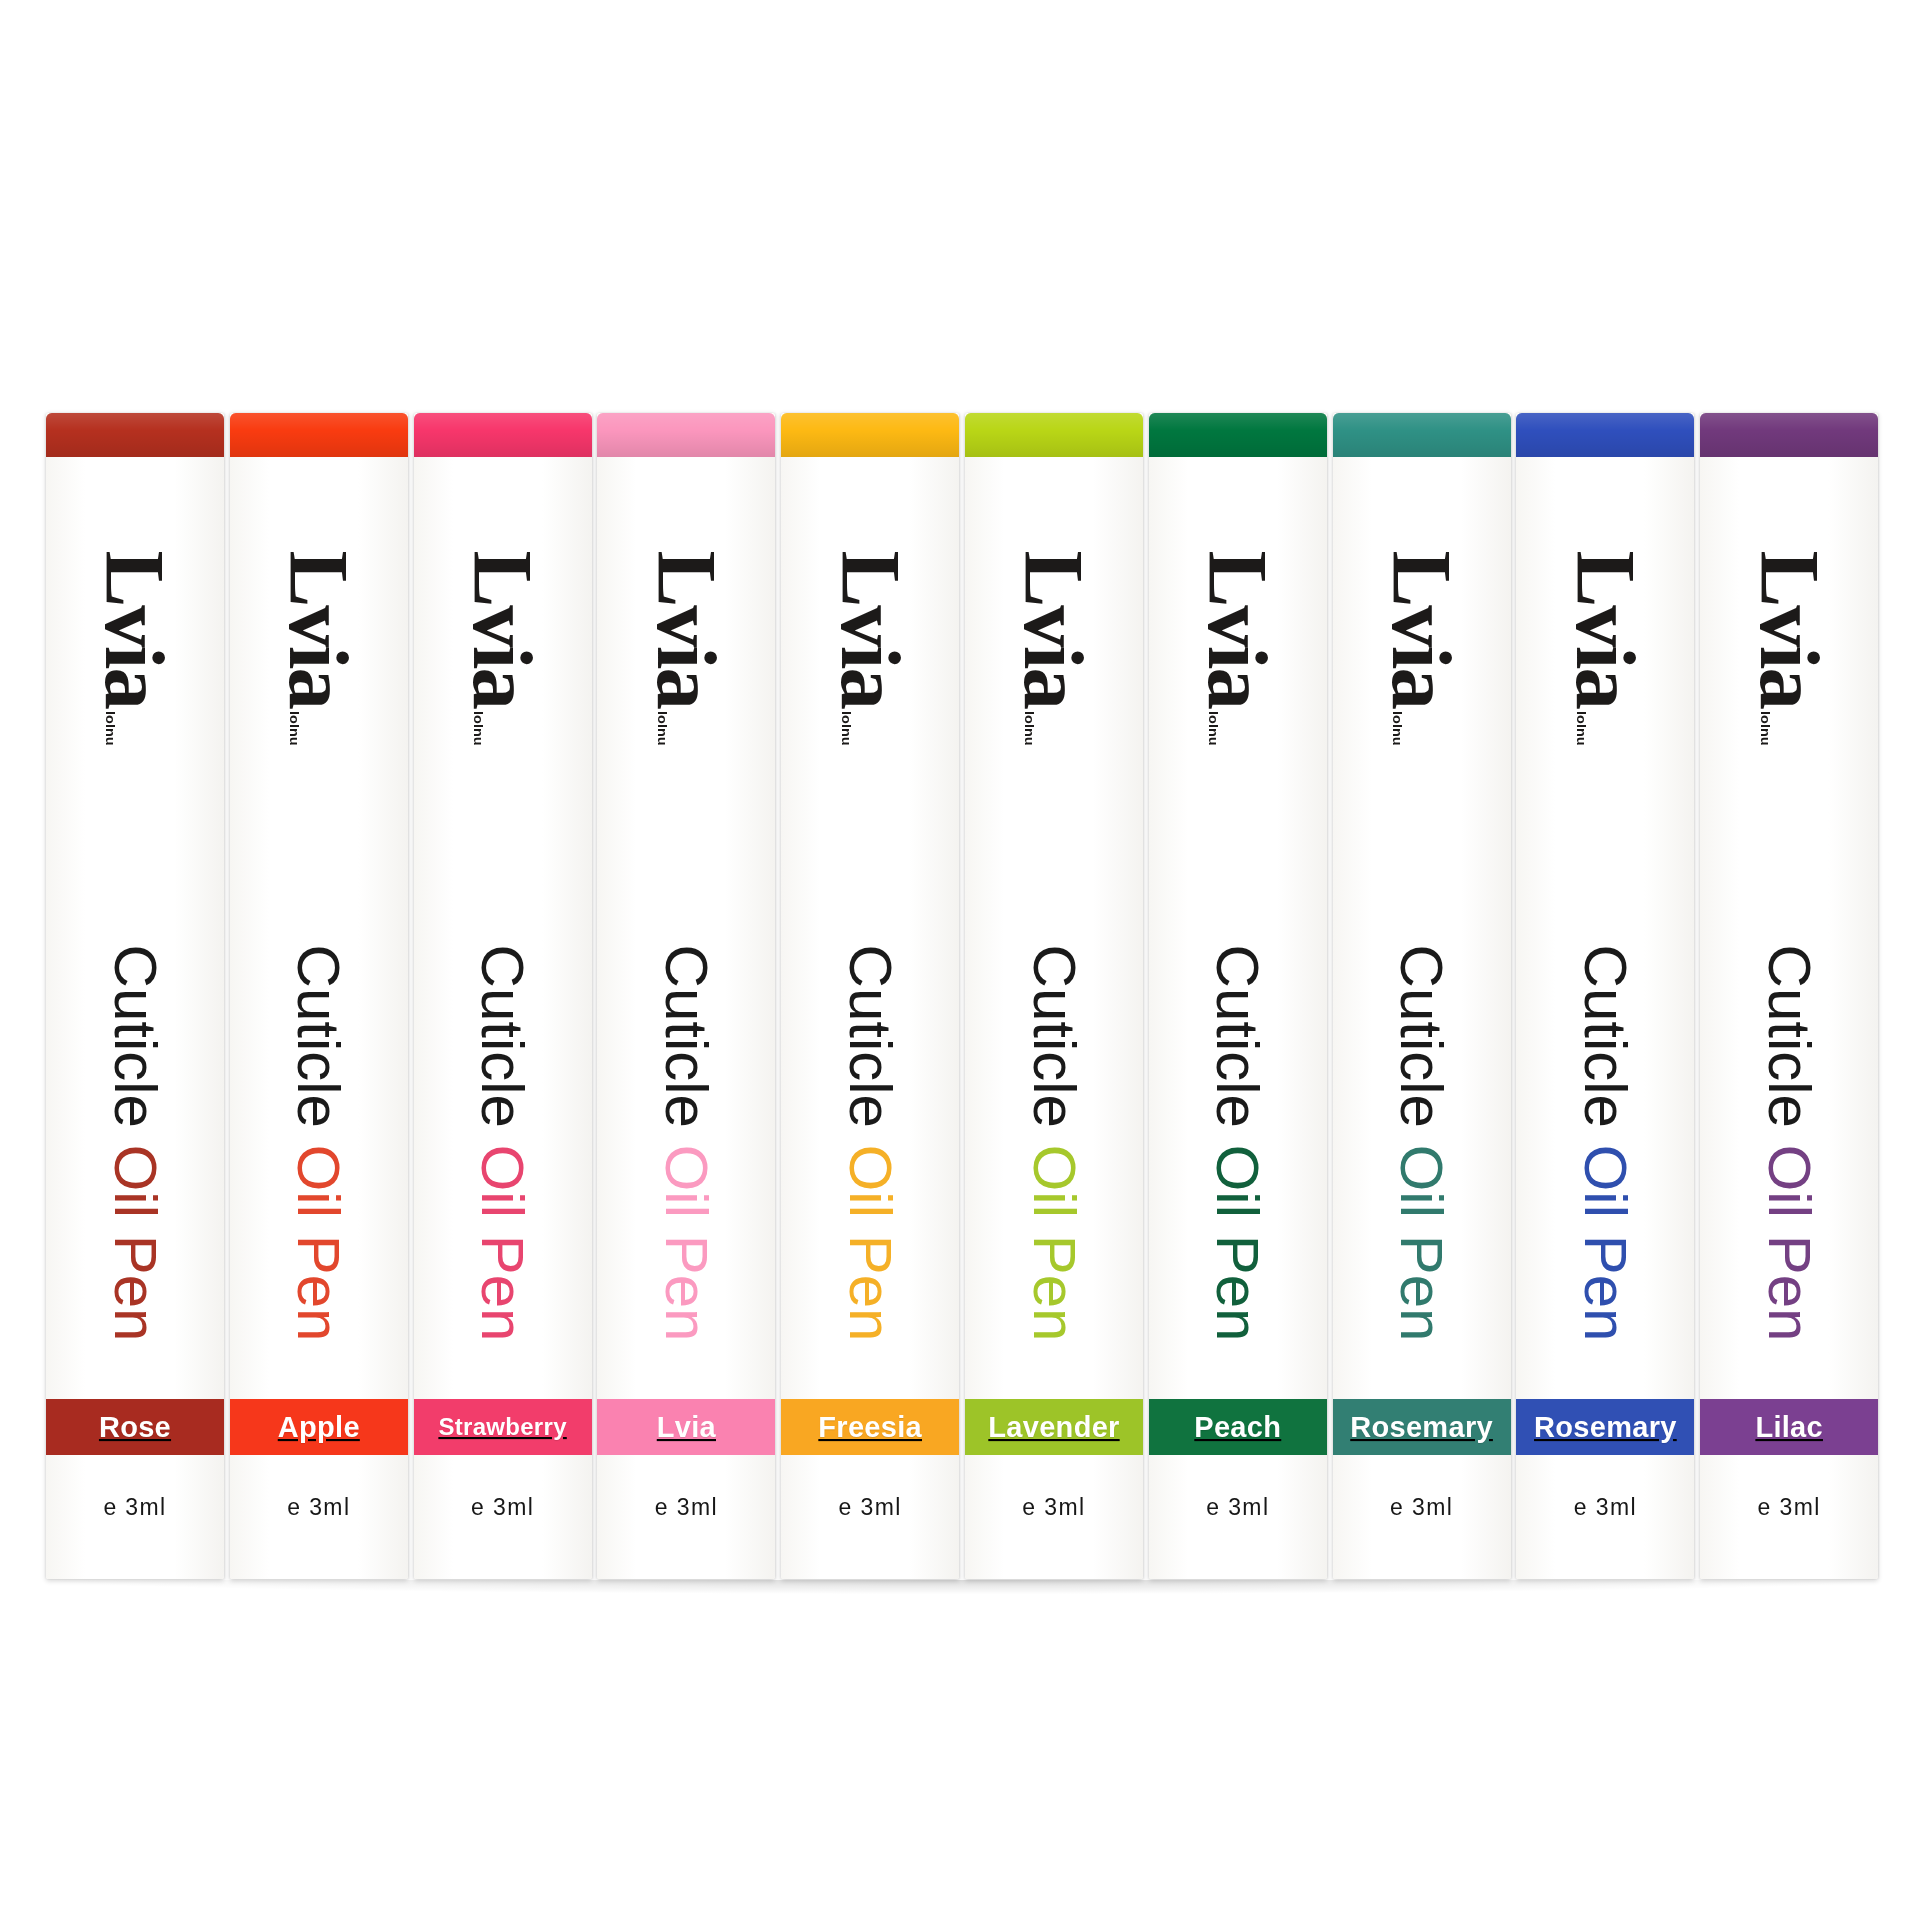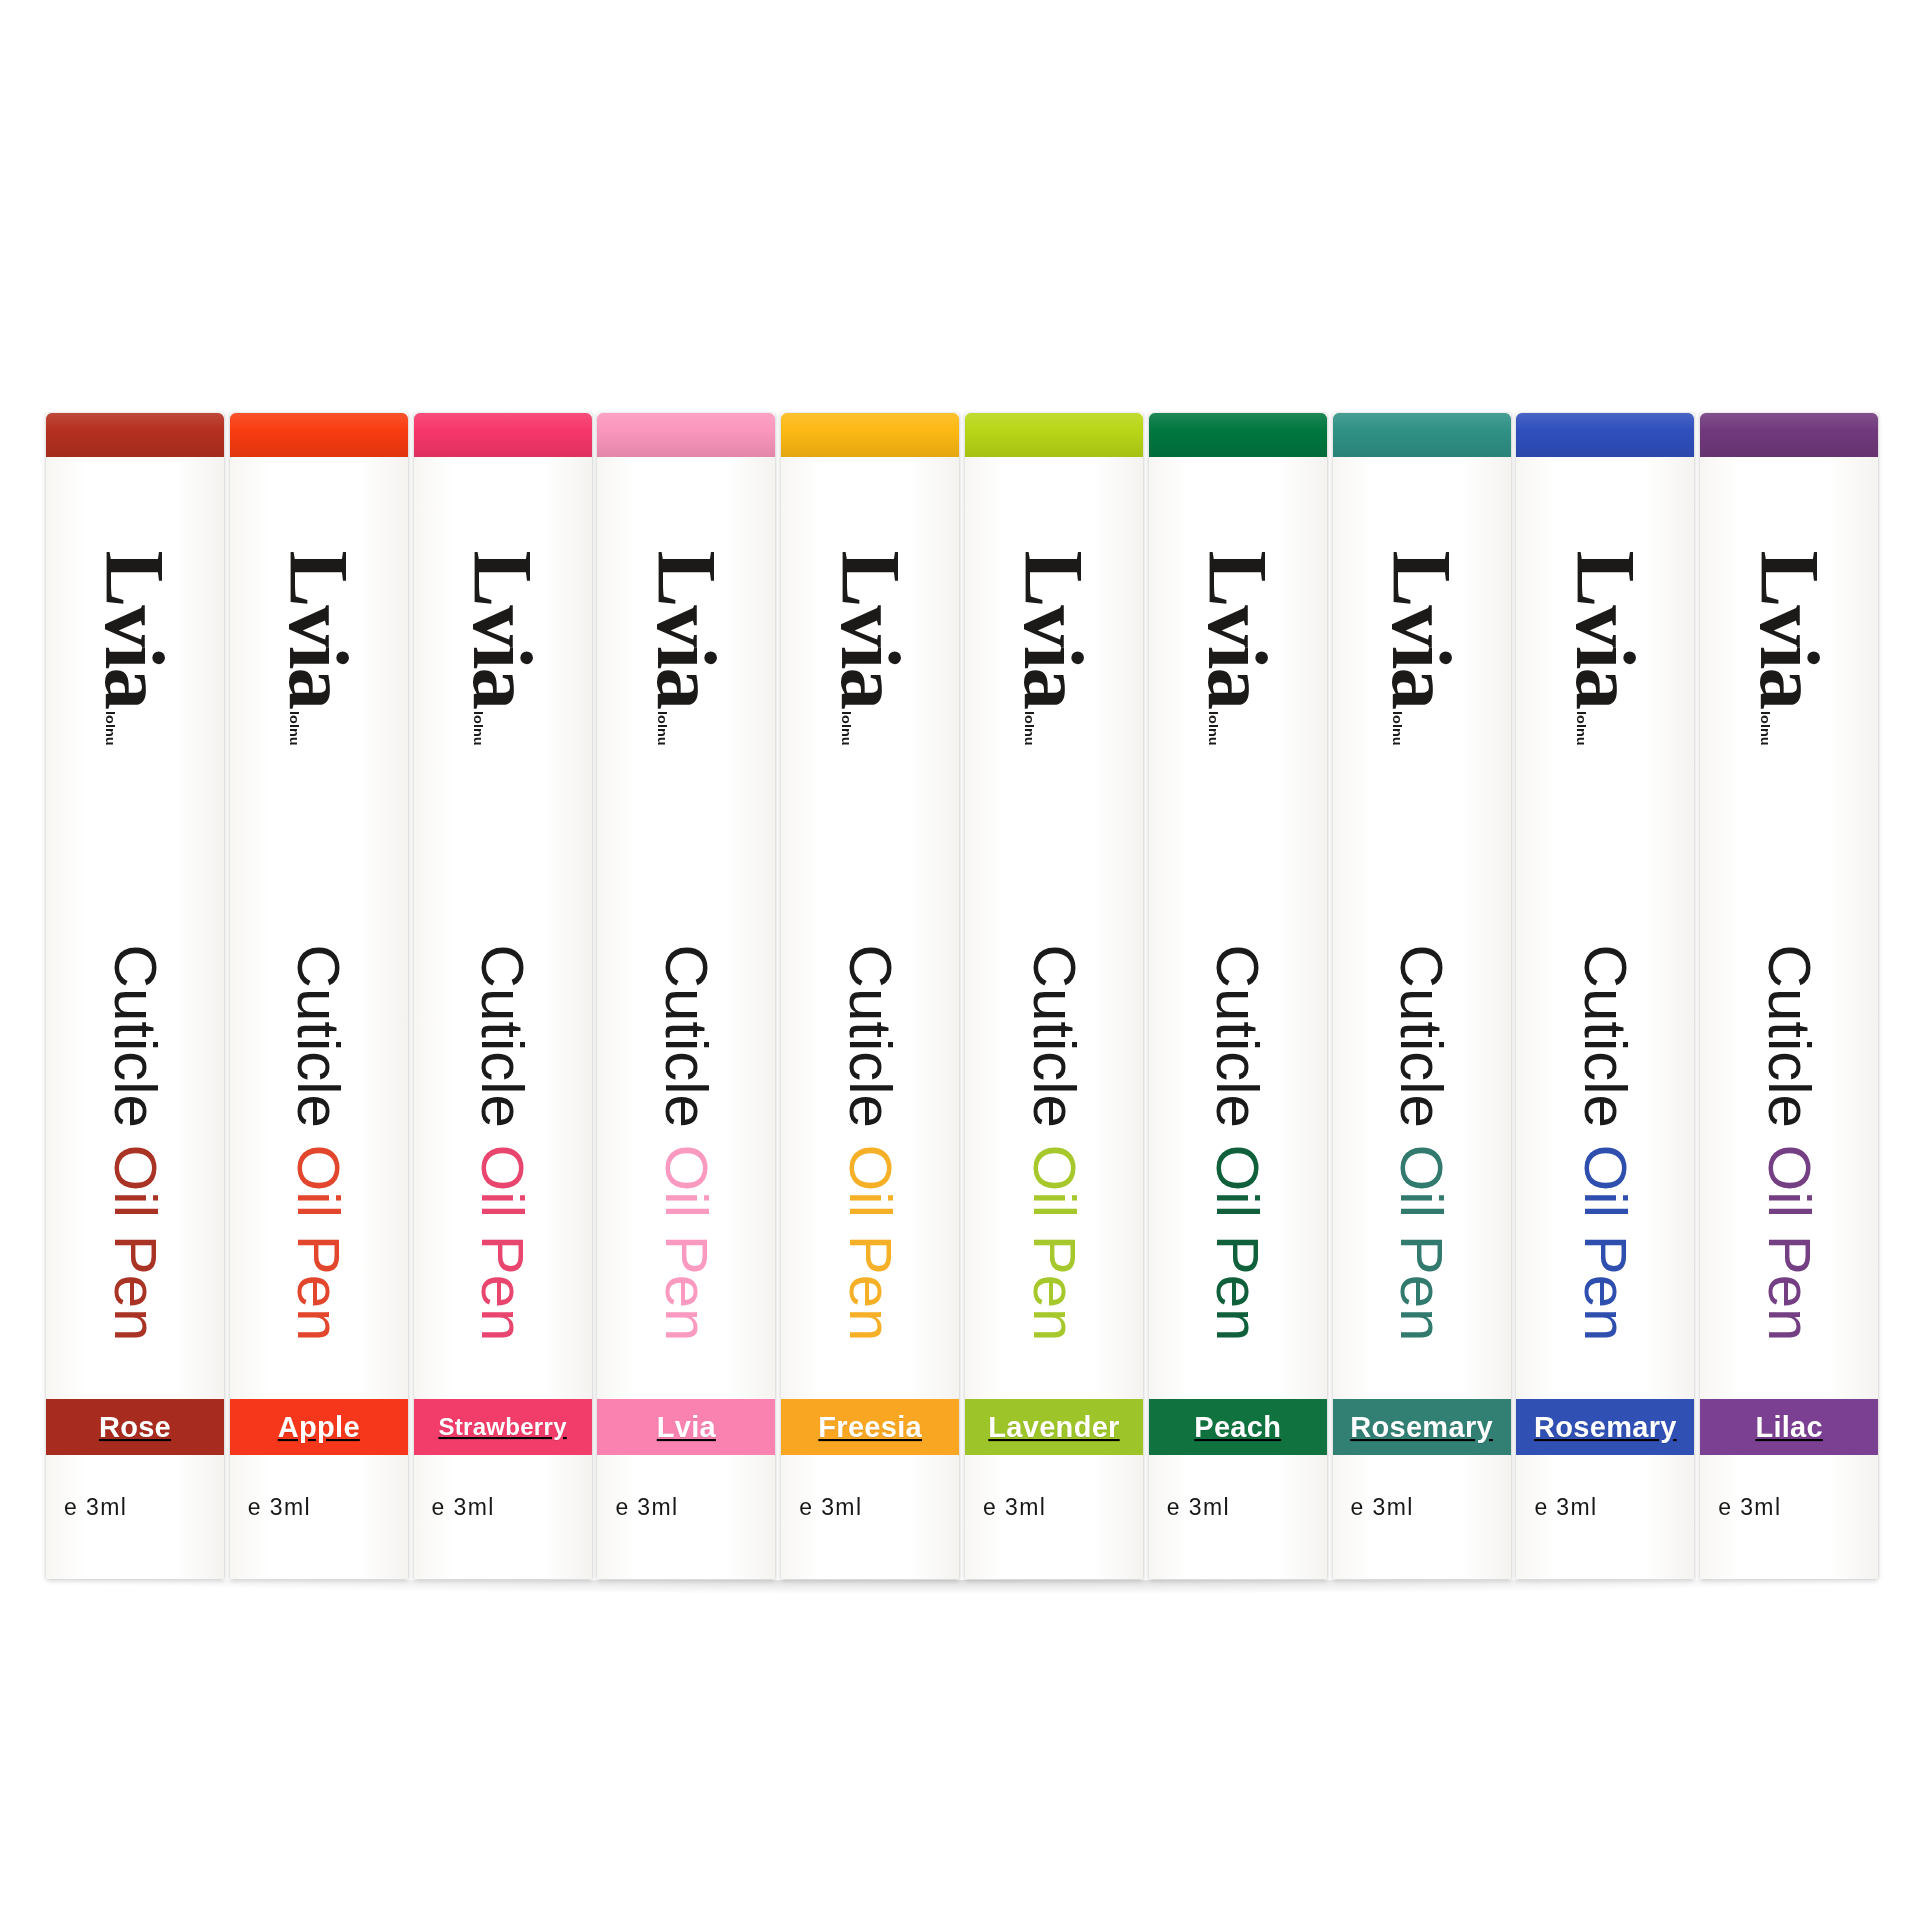--- a/index.html
+++ b/index.html
@@ -154,24 +154,24 @@
     letter-spacing: 0.3px;
     line-height: 1;
     white-space: nowrap;
     text-shadow: 0 1px 1px rgba(0,0,0,0.12);
   }
   .scent-label.small { font-size: 24px; }
 
   
   .volume {
     position: absolute;
-    left: 18px;
+    left: 0;
     bottom: 58px;
     width: 100%;
-    text-align: left;
+    text-align: center;
     font-size: 23px;
     color: #171717;
     letter-spacing: 1.4px;
   }
 
   
   #ground-shadow {
     position: absolute;
     left: 58px;
     top: 1580px;

